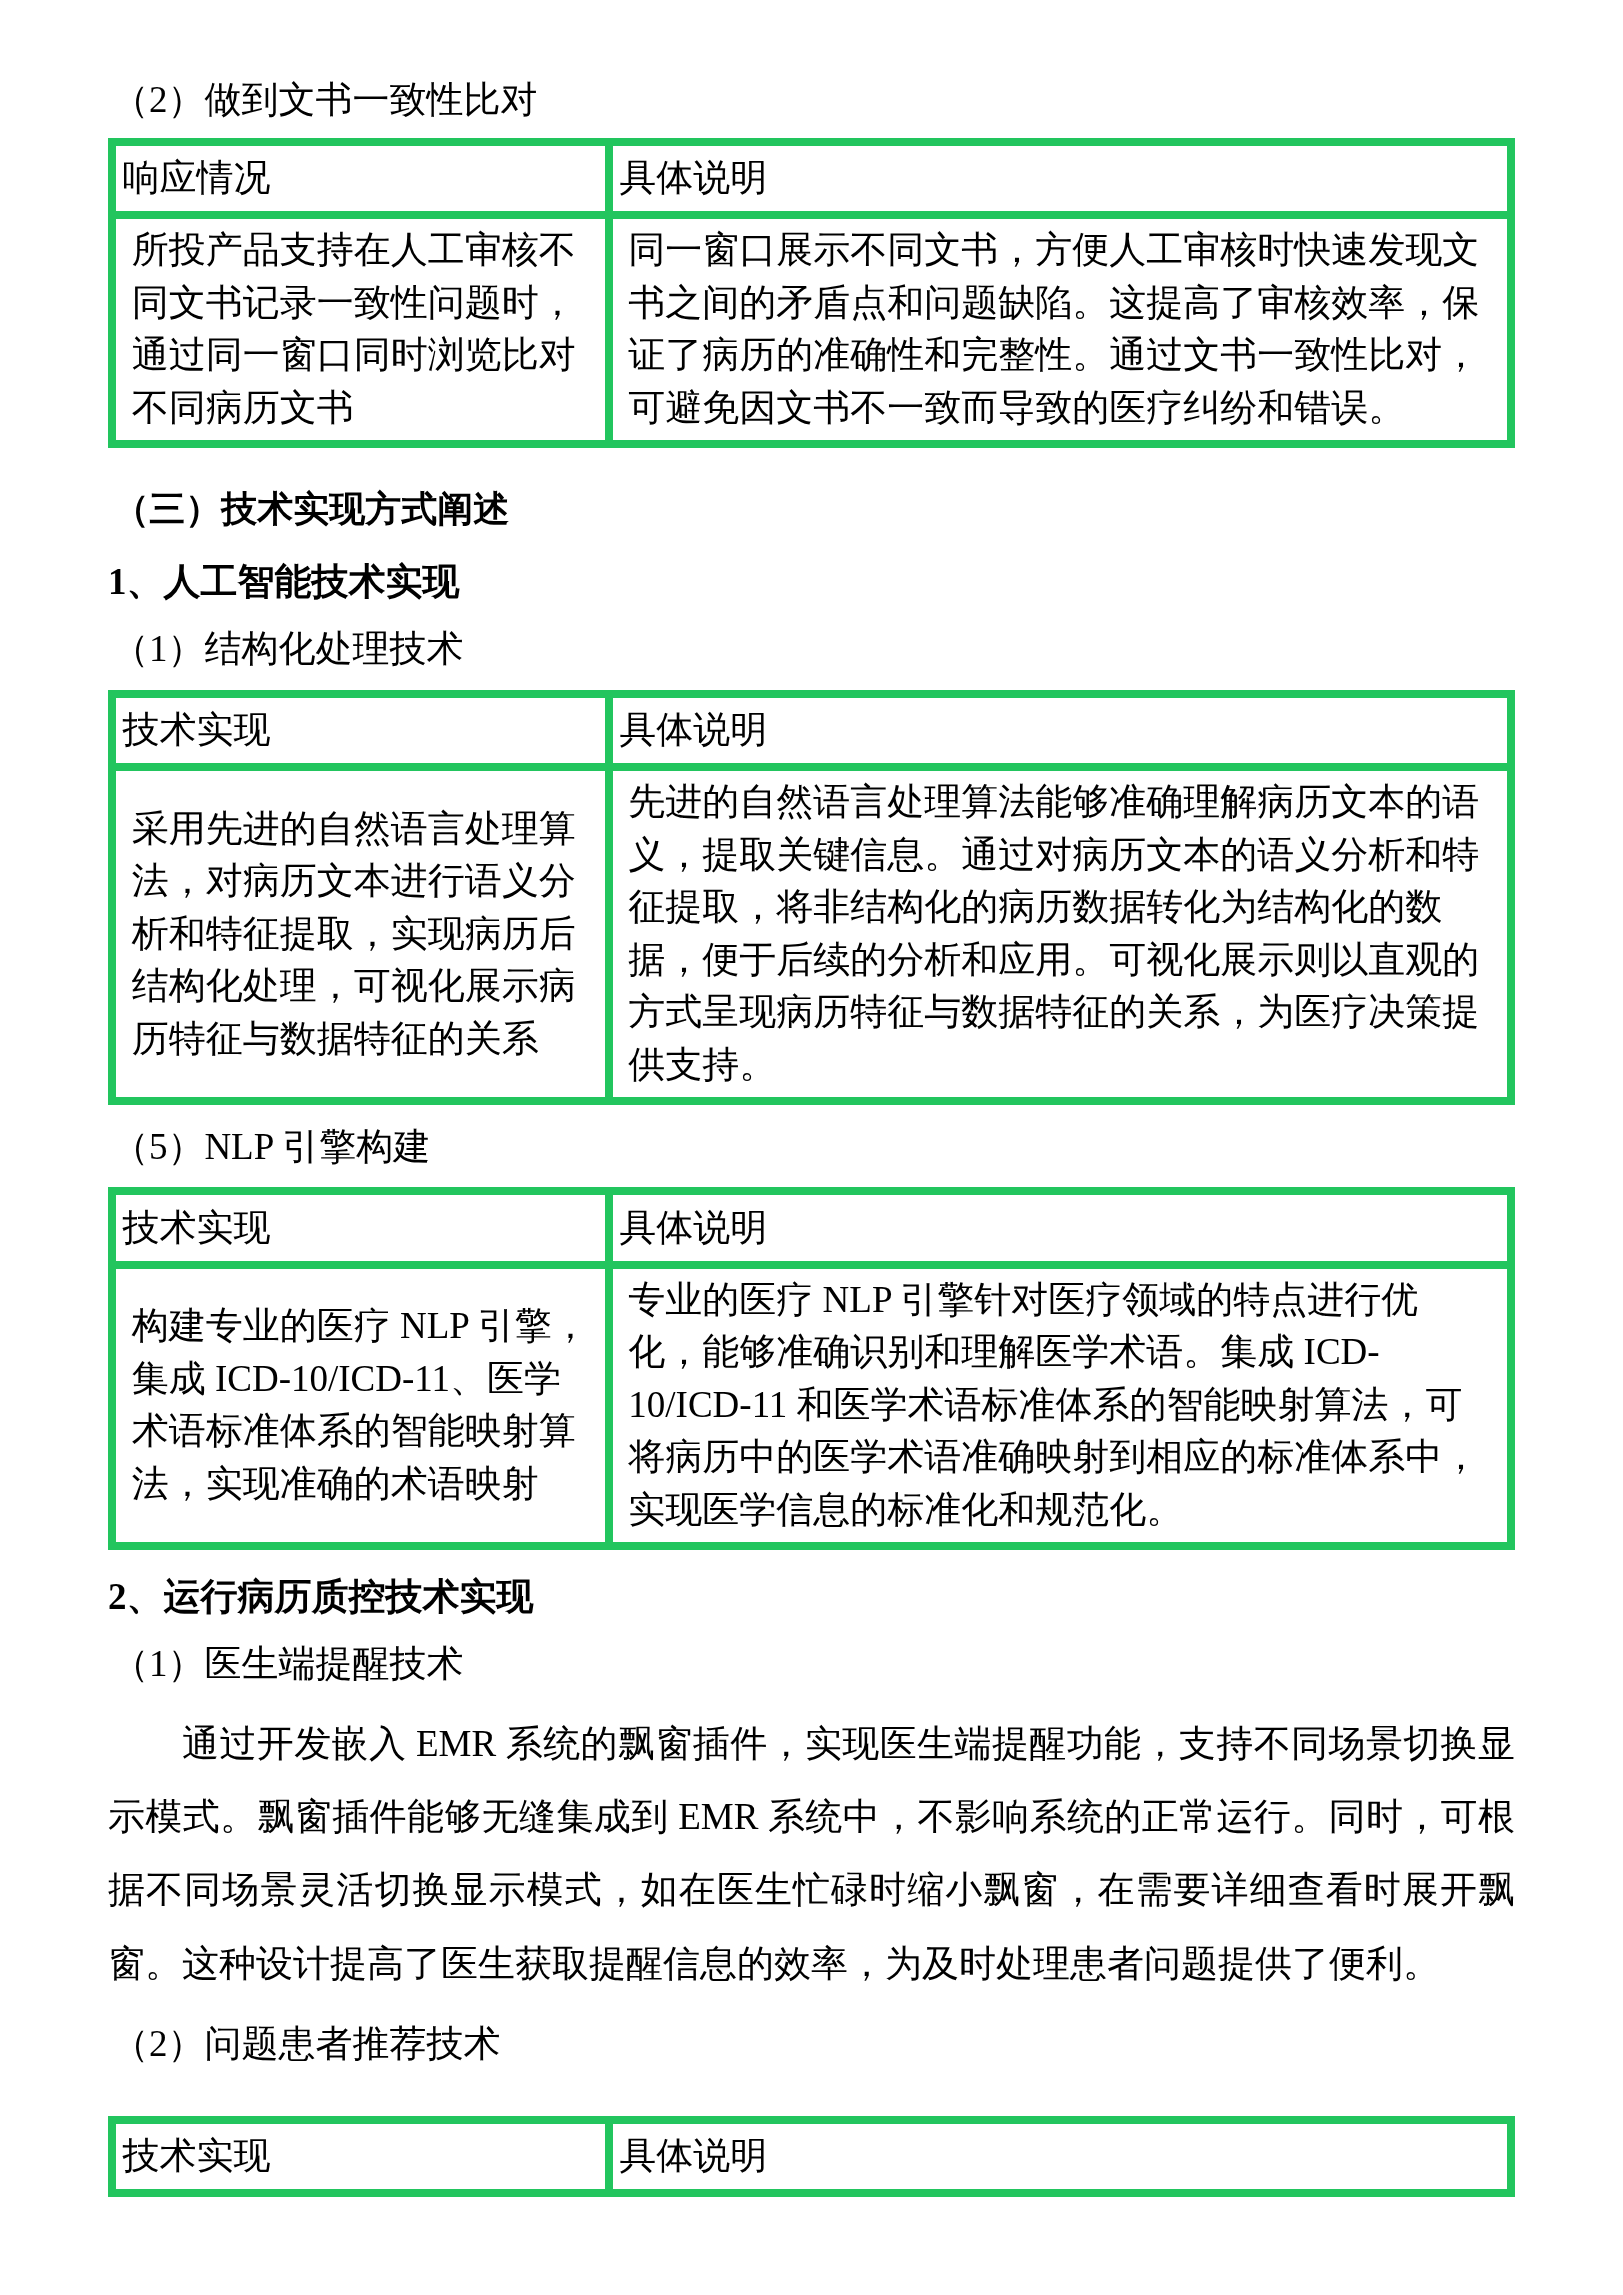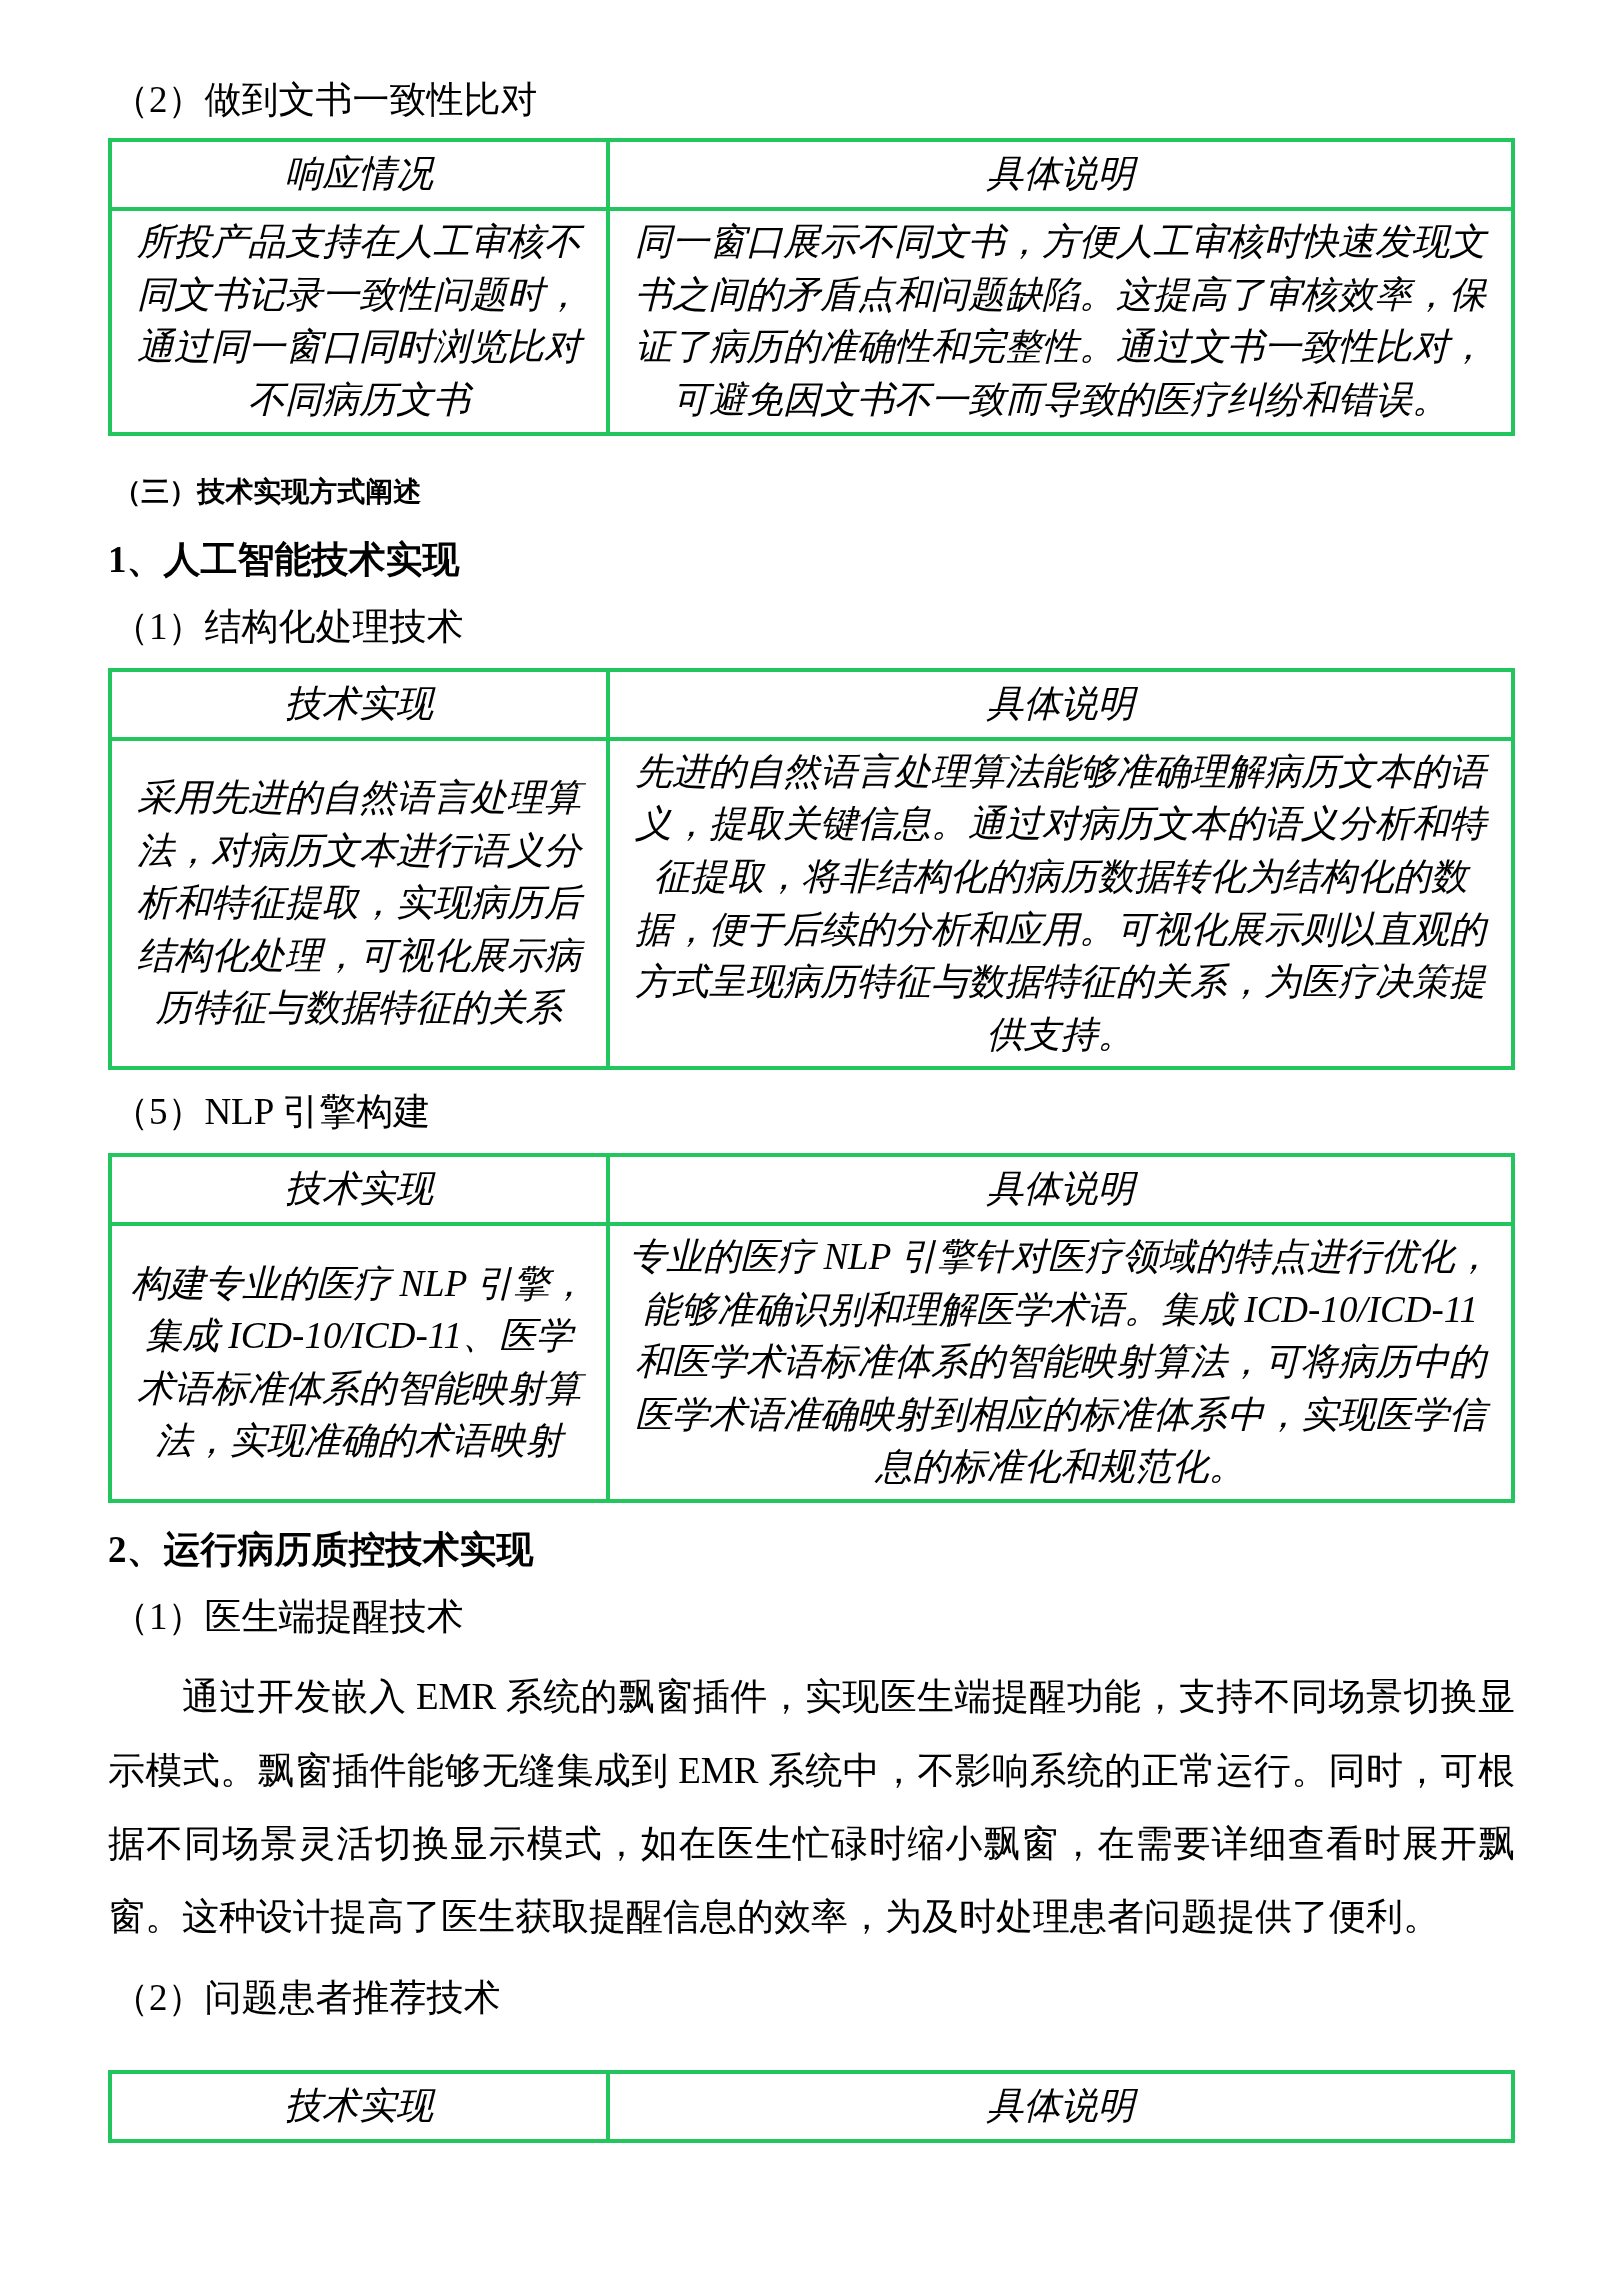--- a/index.html
+++ b/index.html
@@ -21,21 +21,21 @@
     overflow: hidden;
     border-radius: 12px;
   }
   .h-small {
     font-size: 37px;
     line-height: 1.35;
     margin: 0 0 13px 3.9px;
     font-weight: normal;
   }
   .h-section {
-    font-size: 28px;
+    font-size: 36px;
     font-weight: bold;
     line-height: 1.3;
     margin: 38px 0 25px 5.2px;
   }
   .h-num {
     font-size: 37px;
     font-weight: bold;
     line-height: 1.35;
     margin: 22px 0 17px 0;
   }
@@ -46,28 +46,27 @@
     margin: 17px 0 15.7px 3.9px;
   }
   table.doc-table {
     border-collapse: collapse;
     width: 100%;
     table-layout: fixed;
     margin: 0 0 3.9px 0;
   }
   table.doc-table th,
   table.doc-table td {
-    border: 4px solid #22c55e;
+    border: 8px solid #22c55e;
     font-size: 37px;
     line-height: 1.42;
-    text-align: center;
+    text-align: left;
     vertical-align: middle;
     font-weight: normal;
     padding: 5.2px 15.7px;
-    font-style: italic;
   }
   table.doc-table th {
     height: 60px;
     padding: 2.6px 6.5px;
   }
   col.c1 { width: 35.5%; }
   col.c2 { width: 64.5%; }
   .para {
     font-size: 37px;
     line-height: 1.98;

